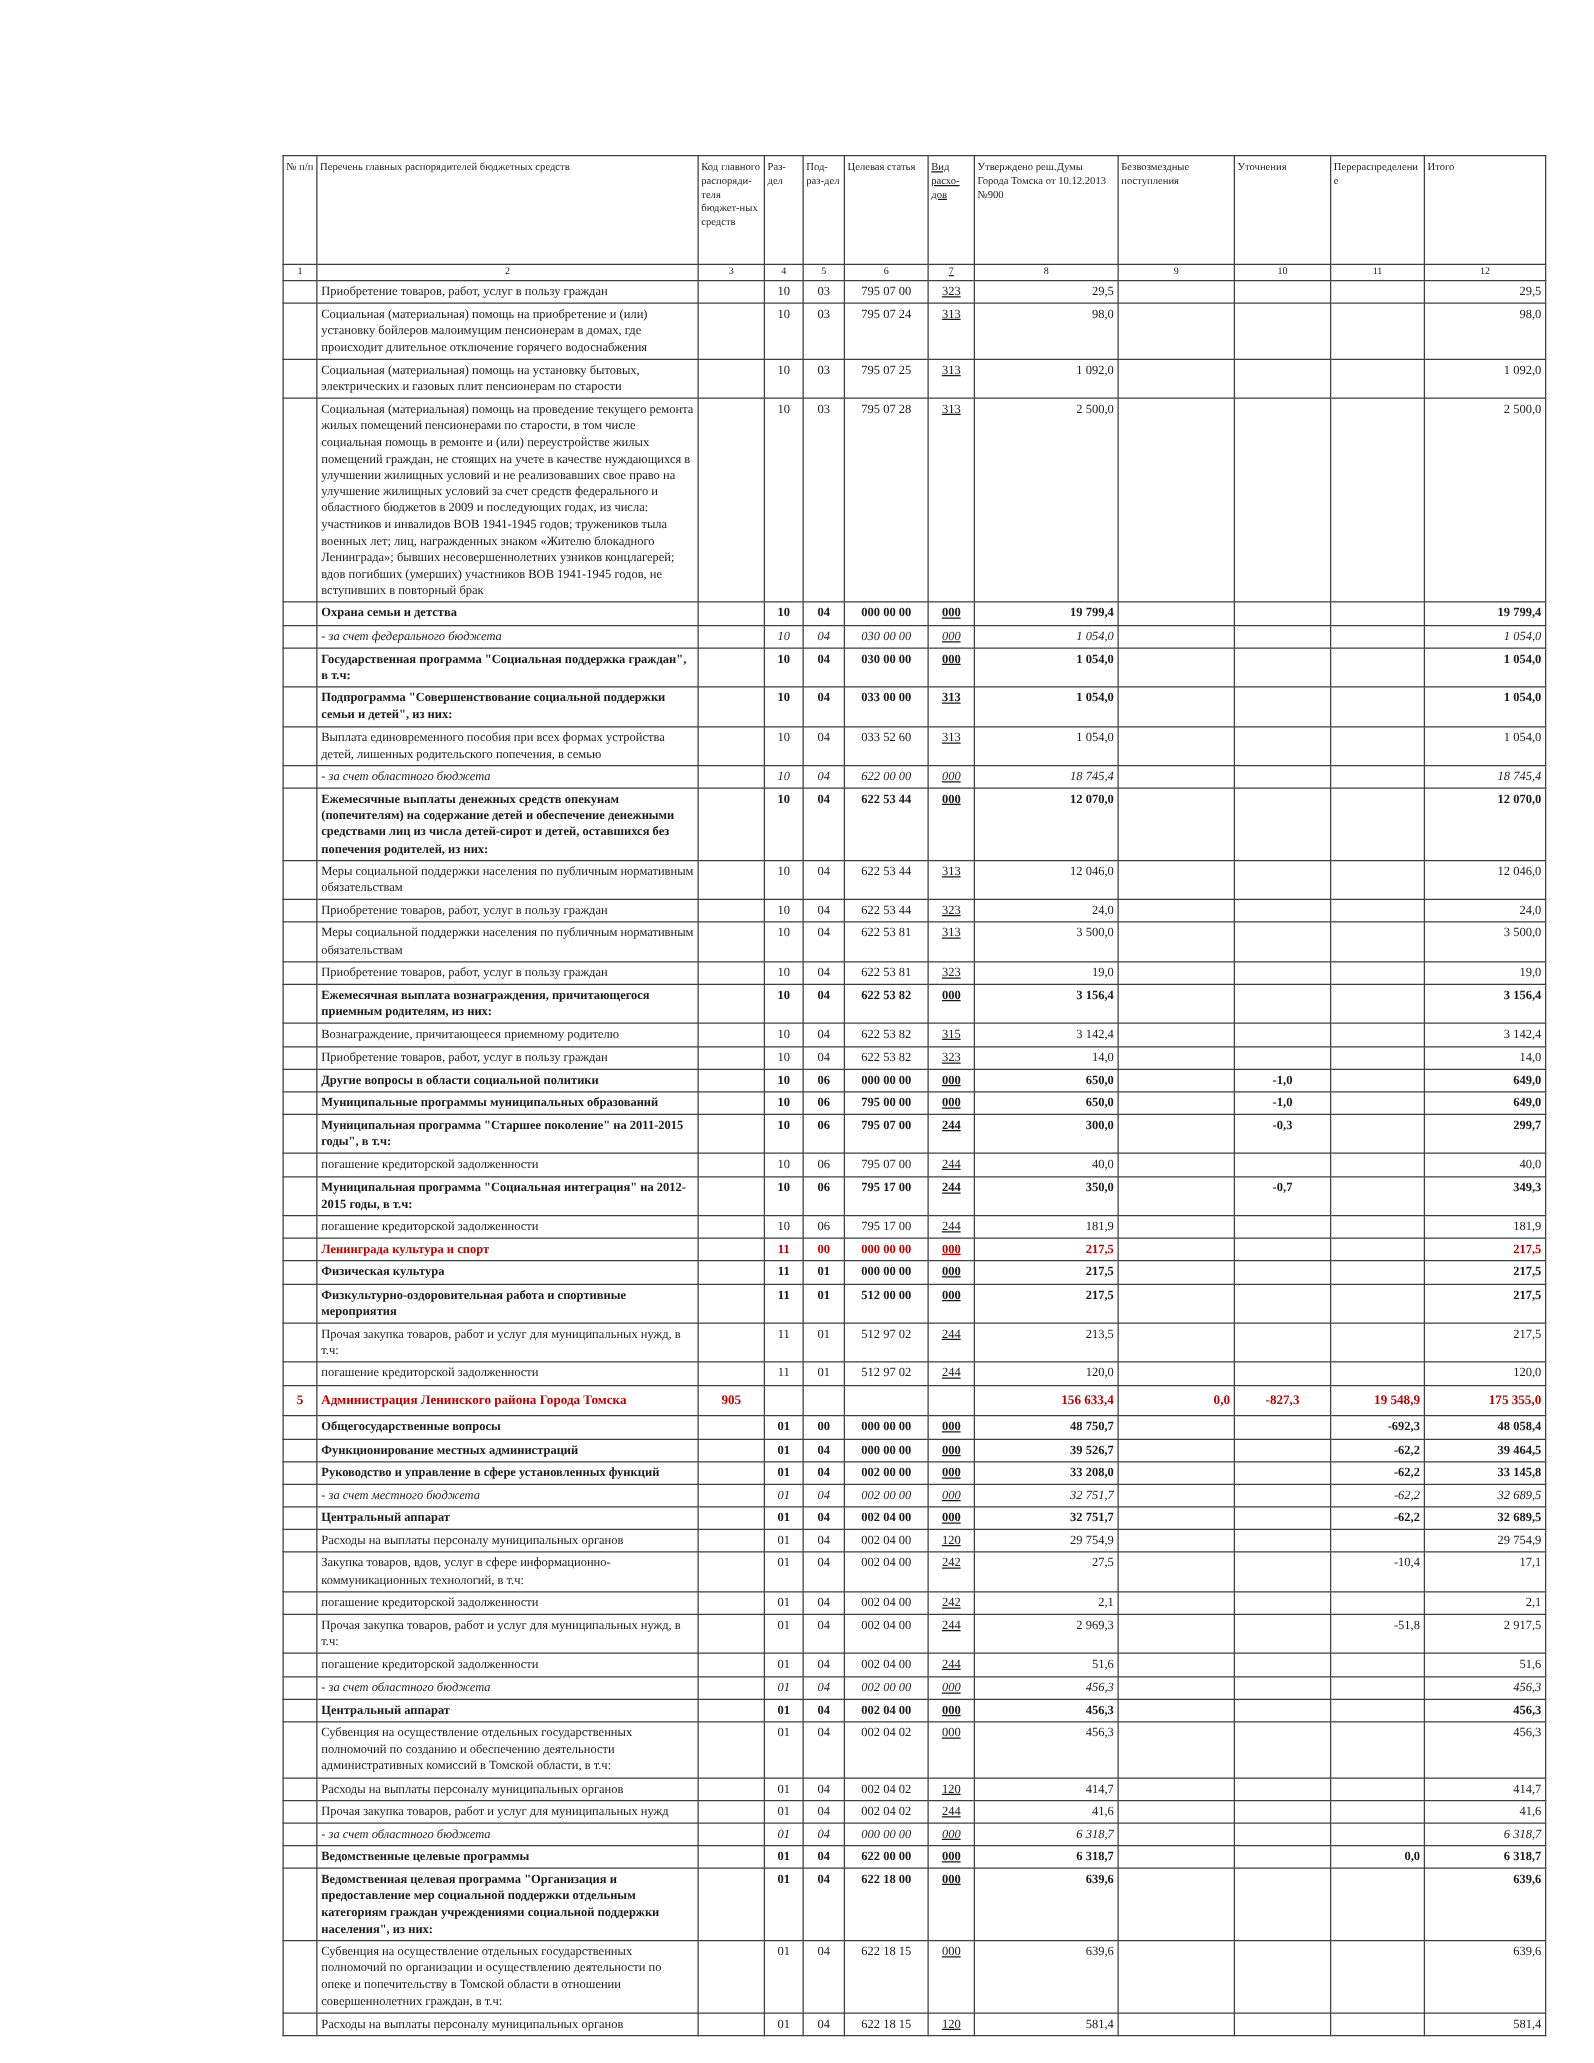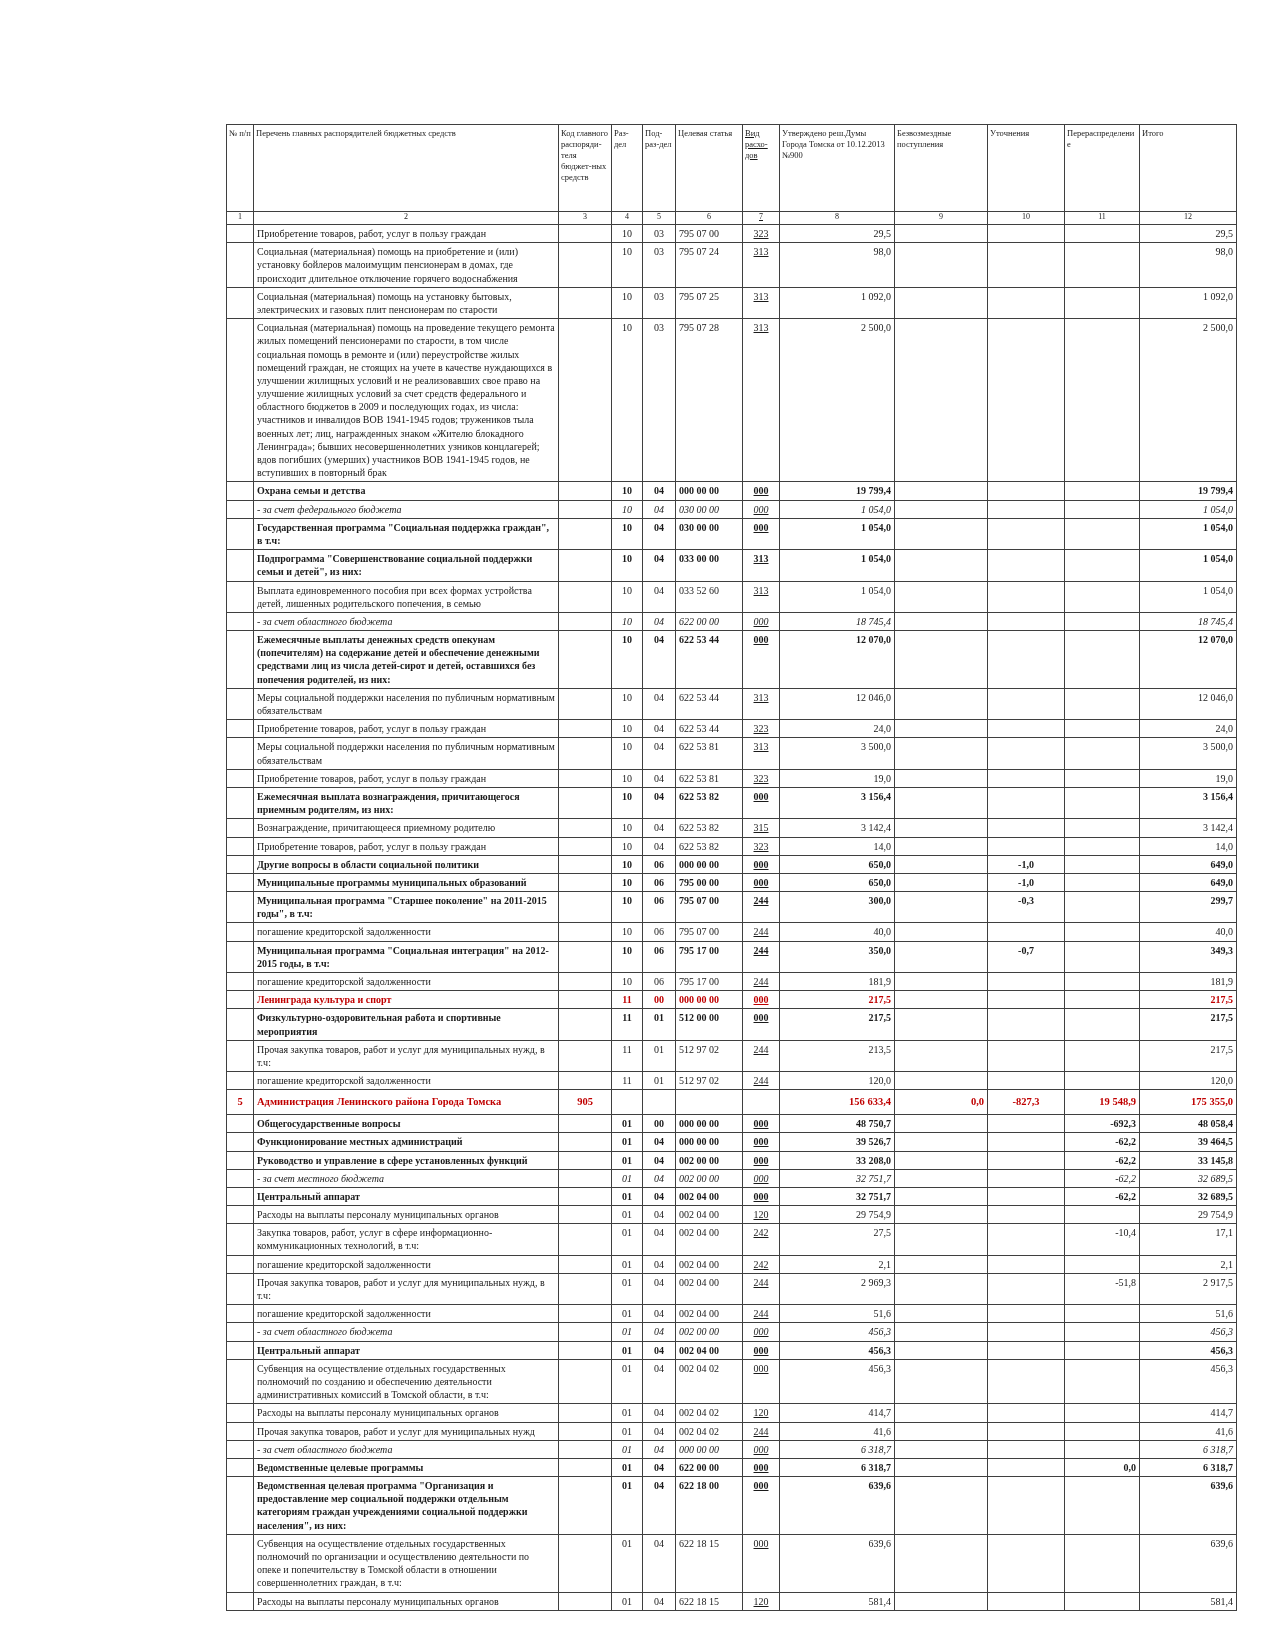--- a/index.html
+++ b/index.html
@@ -11,21 +11,21 @@
   table.budget{border-collapse:collapse;table-layout:fixed;width:960px;}
   th,td{border:1px solid #3f3f3f;vertical-align:top;padding:2px 3px;font-weight:normal;overflow-wrap:break-word;}
   thead th.hdr{font-size:8.5px;line-height:1.3;text-align:left;vertical-align:top;height:80px;padding:3px 2px;margin-left:48px;}
   thead th.colnum{font-size:8px;text-align:center;padding:0 1px;height:12px;}
   td{font-size:10px;line-height:1.32;}
   .col-num{width:22px;text-align:center;}
   .col-name{width:300px;text-align:left;}
   .col-code{width:48px;text-align:center;}
   .col-razdel{width:26px;text-align:center;}
   .col-podrazdel{width:28px;text-align:center;}
-  .col-target{width:62px;}
+  .col-target{width:62px;text-align:center;}
   .col-vid{width:32px;text-align:center;text-decoration:underline;}
   .col-approved{width:110px;text-align:right;}
   .col-grant{width:88px;text-align:right;}
   .col-clarify{width:72px;text-align:center;}
   .col-redistrib{width:70px;text-align:right;}
   .col-total{width:92px;text-align:right;}
   tr.row-bold td{font-weight:bold;}
   tr.row-italic td{font-style:italic;}
   tr.row-red td{font-weight:bold;color:var(--accent-red,#c00000);}
   tr.row-section td{font-weight:bold;color:var(--accent-red,#c00000);font-size:10.5px;padding-top:5px;padding-bottom:5px;}
@@ -411,20 +411,34 @@
           <td class="col-target">000 00 00</td>
           <td class="col-vid">000</td>
           <td class="col-approved">217,5</td>
           <td class="col-grant"></td>
           <td class="col-clarify"></td>
           <td class="col-redistrib"></td>
           <td class="col-total">217,5</td>
         </tr>
         <tr class="row-bold">
           <td class="col-num"></td>
+          <td class="col-name">Физическая культура</td>
+          <td class="col-code"></td>
+          <td class="col-razdel">11</td>
+          <td class="col-podrazdel">01</td>
+          <td class="col-target">000 00 00</td>
+          <td class="col-vid">000</td>
+          <td class="col-approved">217,5</td>
+          <td class="col-grant"></td>
+          <td class="col-clarify"></td>
+          <td class="col-redistrib"></td>
+          <td class="col-total">217,5</td>
+        </tr>
+        <tr class="row-bold">
+          <td class="col-num"></td>
           <td class="col-name">Физкультурно-оздоровительная работа и спортивные мероприятия</td>
           <td class="col-code"></td>
           <td class="col-razdel">11</td>
           <td class="col-podrazdel">01</td>
           <td class="col-target">512 00 00</td>
           <td class="col-vid">000</td>
           <td class="col-approved">217,5</td>
           <td class="col-grant"></td>
           <td class="col-clarify"></td>
           <td class="col-redistrib"></td>
@@ -551,21 +565,21 @@
           <td class="col-target">002 04 00</td>
           <td class="col-vid">120</td>
           <td class="col-approved">29 754,9</td>
           <td class="col-grant"></td>
           <td class="col-clarify"></td>
           <td class="col-redistrib"></td>
           <td class="col-total">29 754,9</td>
         </tr>
         <tr class="row-normal">
           <td class="col-num"></td>
-          <td class="col-name">Закупка товаров, работ, услуг в сфере информационно-коммуникационных технологий, в т.ч:</td>
+          <td class="col-name">Закупка товаров, вдов, услуг в сфере информационно-коммуникационных технологий, в т.ч:</td>
           <td class="col-code"></td>
           <td class="col-razdel">01</td>
           <td class="col-podrazdel">04</td>
           <td class="col-target">002 04 00</td>
           <td class="col-vid">242</td>
           <td class="col-approved">27,5</td>
           <td class="col-grant"></td>
           <td class="col-clarify"></td>
           <td class="col-redistrib">-10,4</td>
           <td class="col-total">17,1</td>

